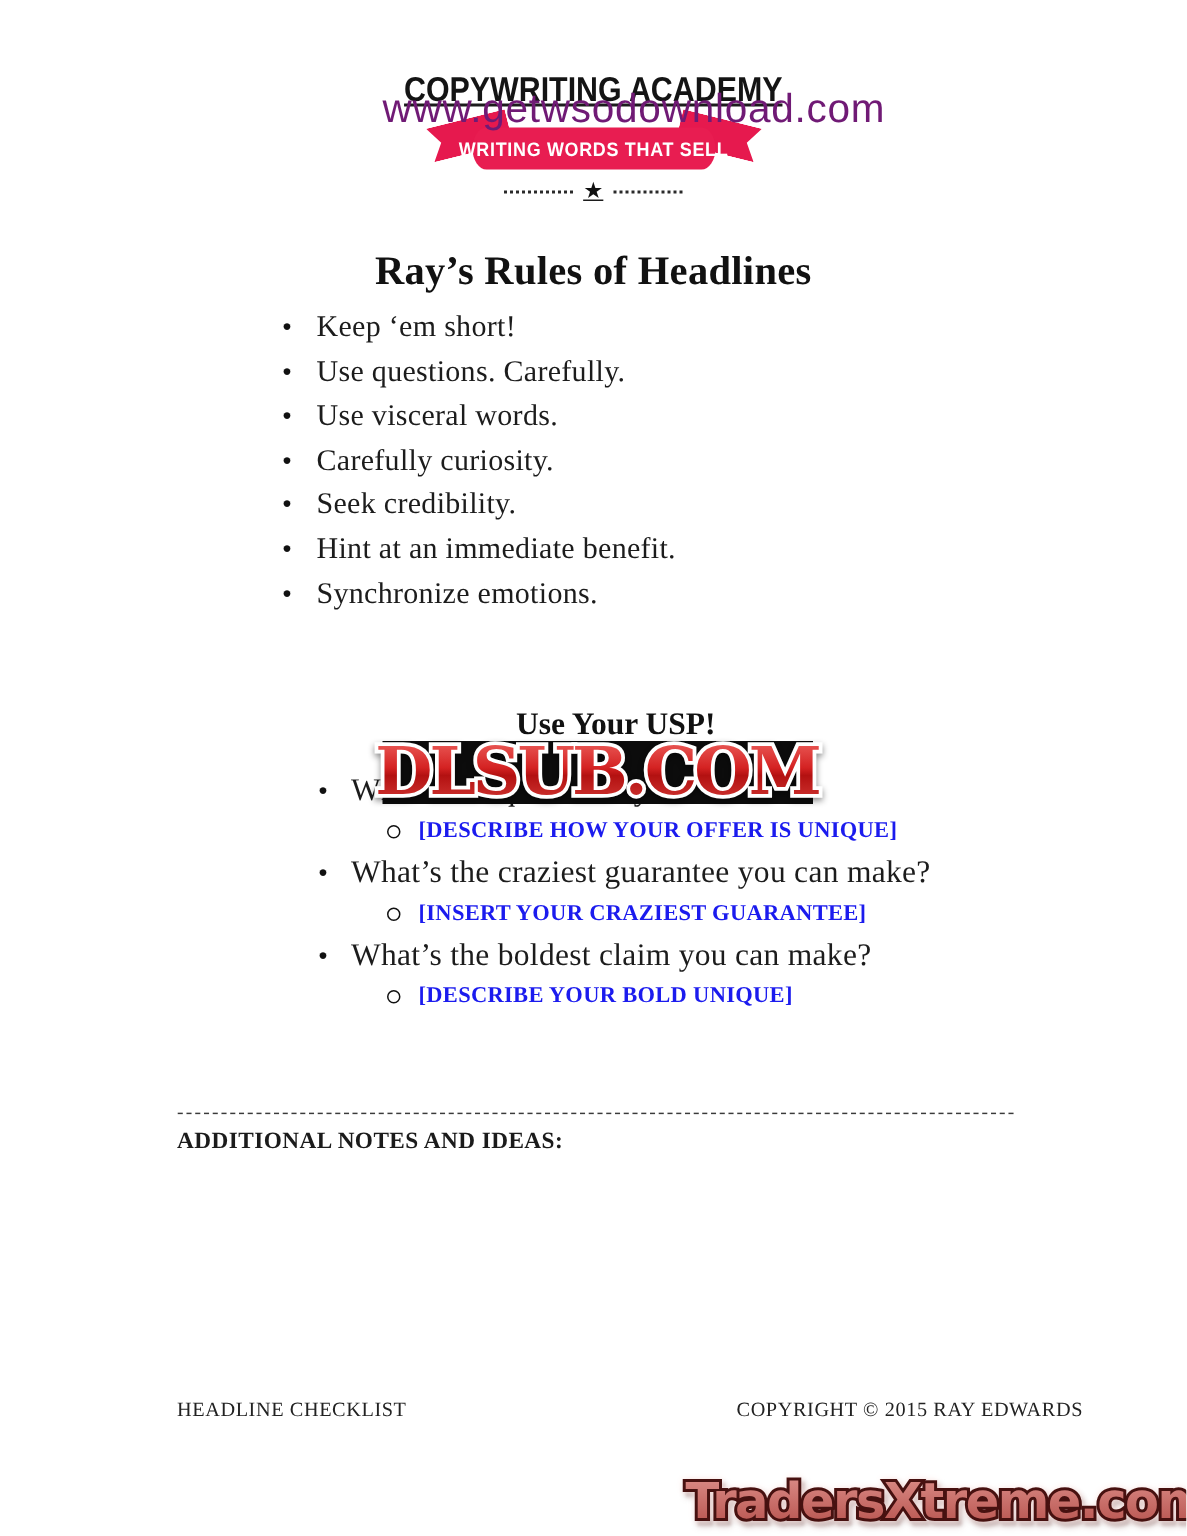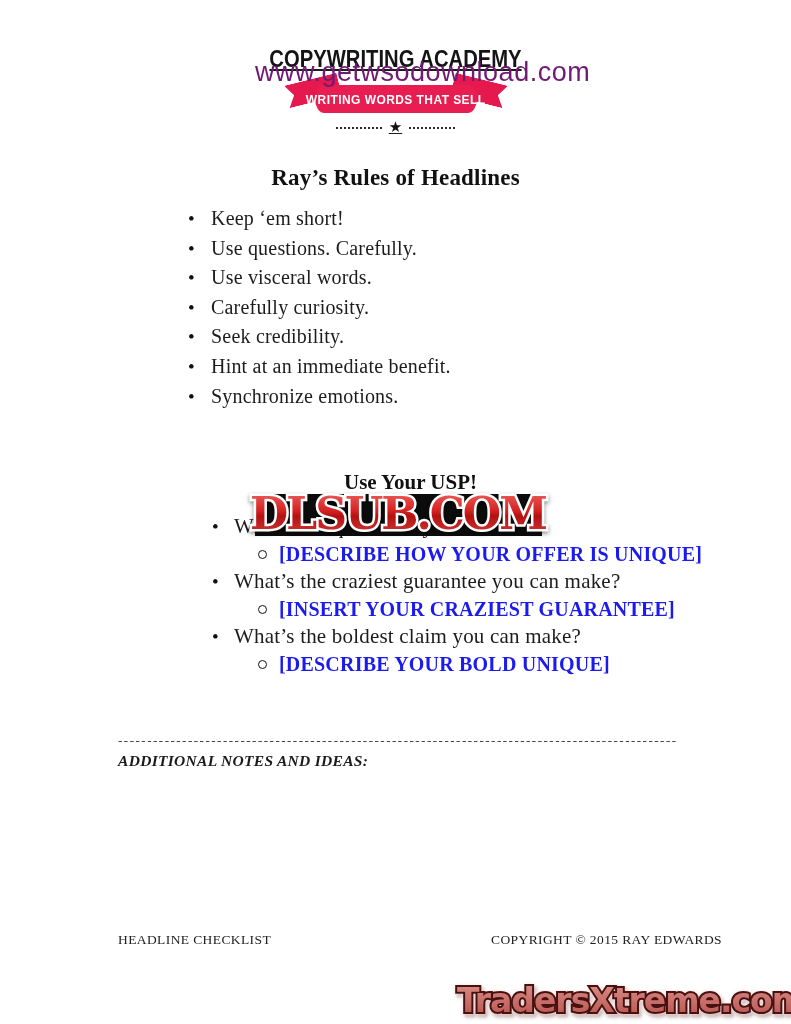--- a/index.html
+++ b/index.html
@@ -51,21 +51,21 @@
   
   .watermark {
     position:absolute; left:255px; top:57px;
     font:400 27px "Liberation Sans",sans-serif;
     color:#701a75; letter-spacing:.5px; white-space:nowrap;
   }
 
   
   .doc-title {
     position:absolute; top:165px; left:0; width:100%;
-    text-align:center; font-weight:700; font-size:23px; color:#111;
+    text-align:center; font-weight:700; font-size:27px; color:#111;
     letter-spacing:.2px;
   }
 
   
   .rules { position:absolute; left:188px; top:207px; list-style:none; }
   .rules li { display:flex; align-items:baseline; height:29.6px; }
   .rules .bullet { width:23px; font-size:19px; color:#111; }
   .rules .rule-text { font-size:20px; color:#1c1c1c; letter-spacing:.2px; white-space:nowrap; }
 
   
@@ -75,21 +75,21 @@
     font-weight:700; font-size:21px; color:#111;
   }
   .usp-list { position:absolute; left:212px; top:514px; }
   .q-line { display:flex; align-items:baseline; height:27px; }
   .q-line + .q-line, .p-line + .q-line { margin-top:1px; }
   .q-line .bullet { width:22px; font-size:19px; color:#111; }
   .q-text { font-size:21px; color:#1c1c1c; letter-spacing:.2px; white-space:nowrap; }
   .p-line { display:flex; align-items:center; height:27px; padding-left:46px; }
   .ring { width:9px; height:9px; border:1.5px solid #111; border-radius:50%; margin-right:12px; flex:none; }
   .p-text {
-    font-weight:700; font-size:20px; color:#1b1bee;
+    font-weight:700; font-size:15px; color:#1b1bee;
     letter-spacing:.2px; white-space:nowrap;
   }
 
   
   .dlsub-box {
     position:absolute; left:255px; top:494px; width:287px; height:42px;
     background:#0c0c0c;
   }
   .dlsub-svg {
     position:absolute; left:242px; top:483px;
@@ -98,21 +98,21 @@
   }
 
   
   .divider {
     position:absolute; left:118px; top:733px; width:558px; height:17px;
     overflow:hidden; white-space:nowrap;
     font-size:13px; letter-spacing:1.5px; color:#3a3a3a;
   }
   .notes-label {
     position:absolute; left:118px; top:752px;
-    font-style:italic; font-weight:700; font-size:15.5px;
+    font-weight:700; font-size:15.5px;
     color:#1b1b1b; letter-spacing:.3px;
   }
 
   
   .footer {
     position:absolute; left:118px; top:932px; width:604px;
     display:flex; justify-content:space-between;
     font-size:13.5px; color:#222; letter-spacing:.4px;
   }
 

